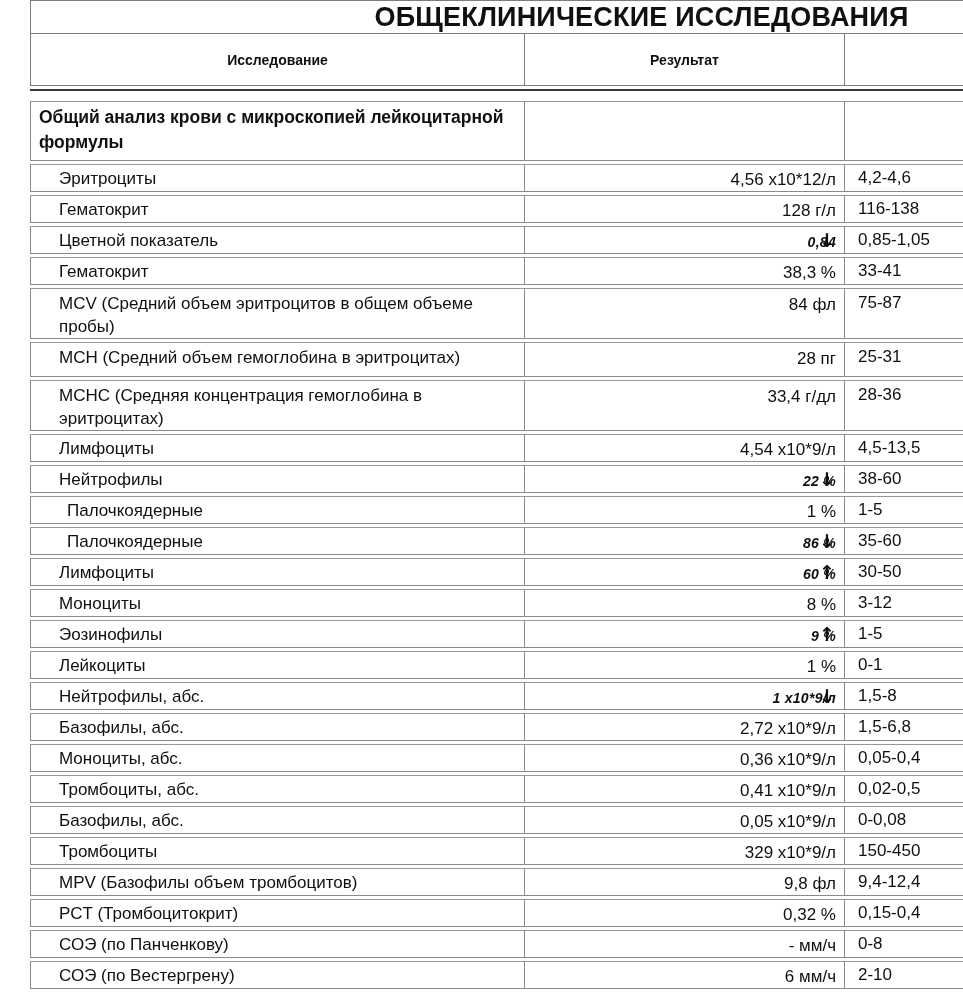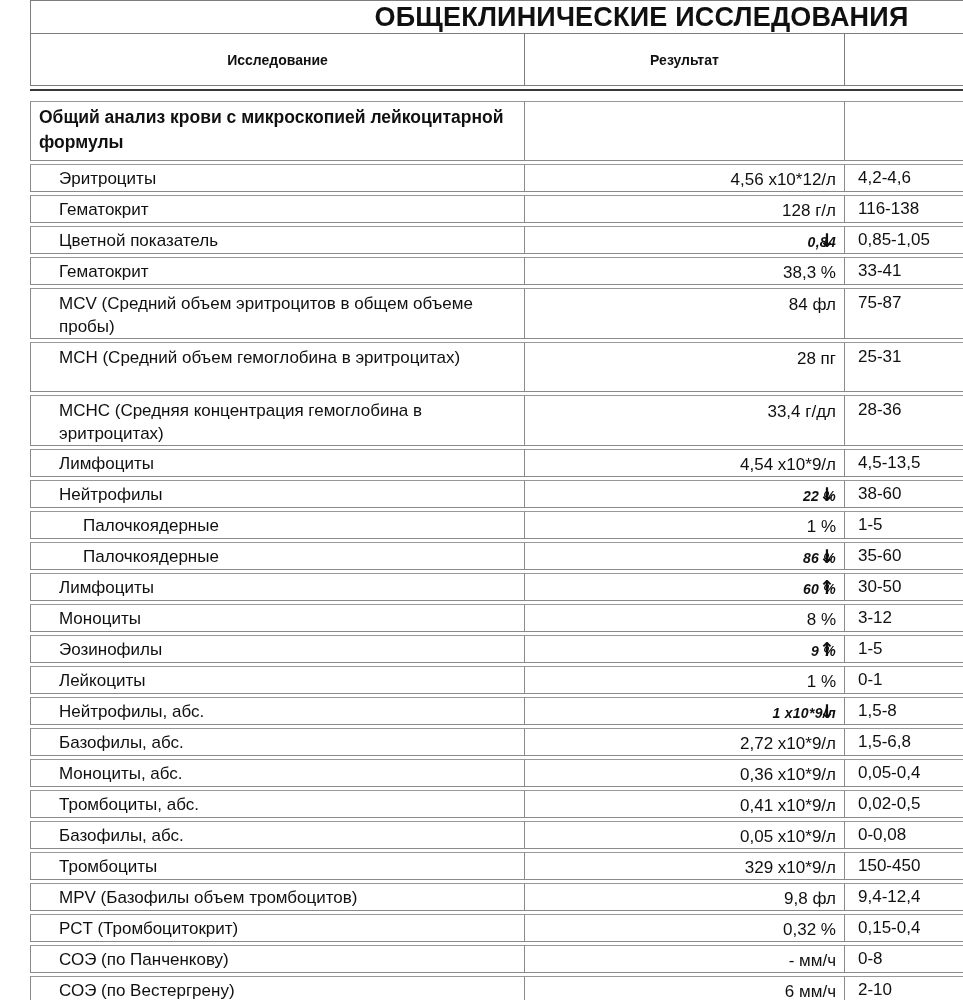--- a/index.html
+++ b/index.html
@@ -70,24 +70,24 @@
     border-top: 1px solid #989898;
     border-bottom: 1px solid #8a8a8a;
     border-left: 1px solid #8a8a8a;
     vertical-align: top;
     font-size: 17px;
     line-height: 22px;
     overflow: hidden;
   }
   table.bodytable td:last-child { border-right: 1px solid #8a8a8a; }
   tr.single td  { height: 28px; }
-  tr.tall td    { height: 50px; line-height: 23px; }
+  tr.tall td    { height: 35px; line-height: 23px; }
   tr.section td { height: 60px; }
   td.c1 { padding: 3px 8px 0 28px; }
-  td.c1.sub { padding-left: 52px; }
+  td.c1.sub { padding-left: 36px; }
   td.c1.sectioncell {
     padding-left: 8px;
     font-weight: bold;
     font-size: 17.5px;
     line-height: 25px;
   }
   td.c2 { padding: 4px 8px 0 19px; position: relative; text-align: right; }
   td.c3 { padding: 2px 8px 0 13px; }
   span.val { white-space: nowrap; }
   span.val.abnormal {

